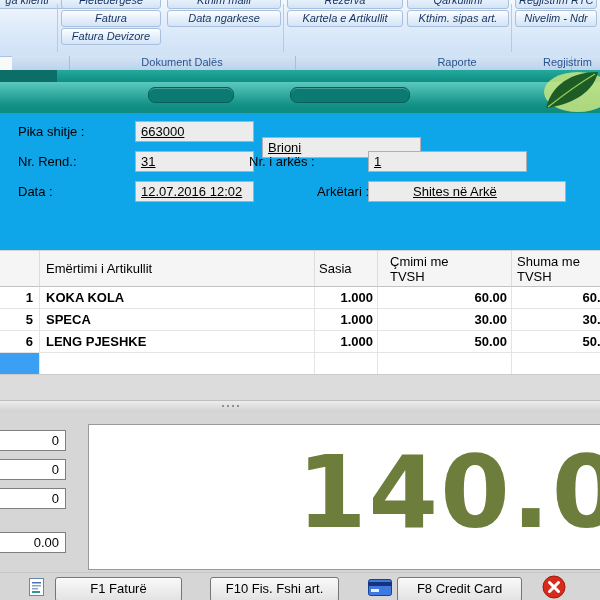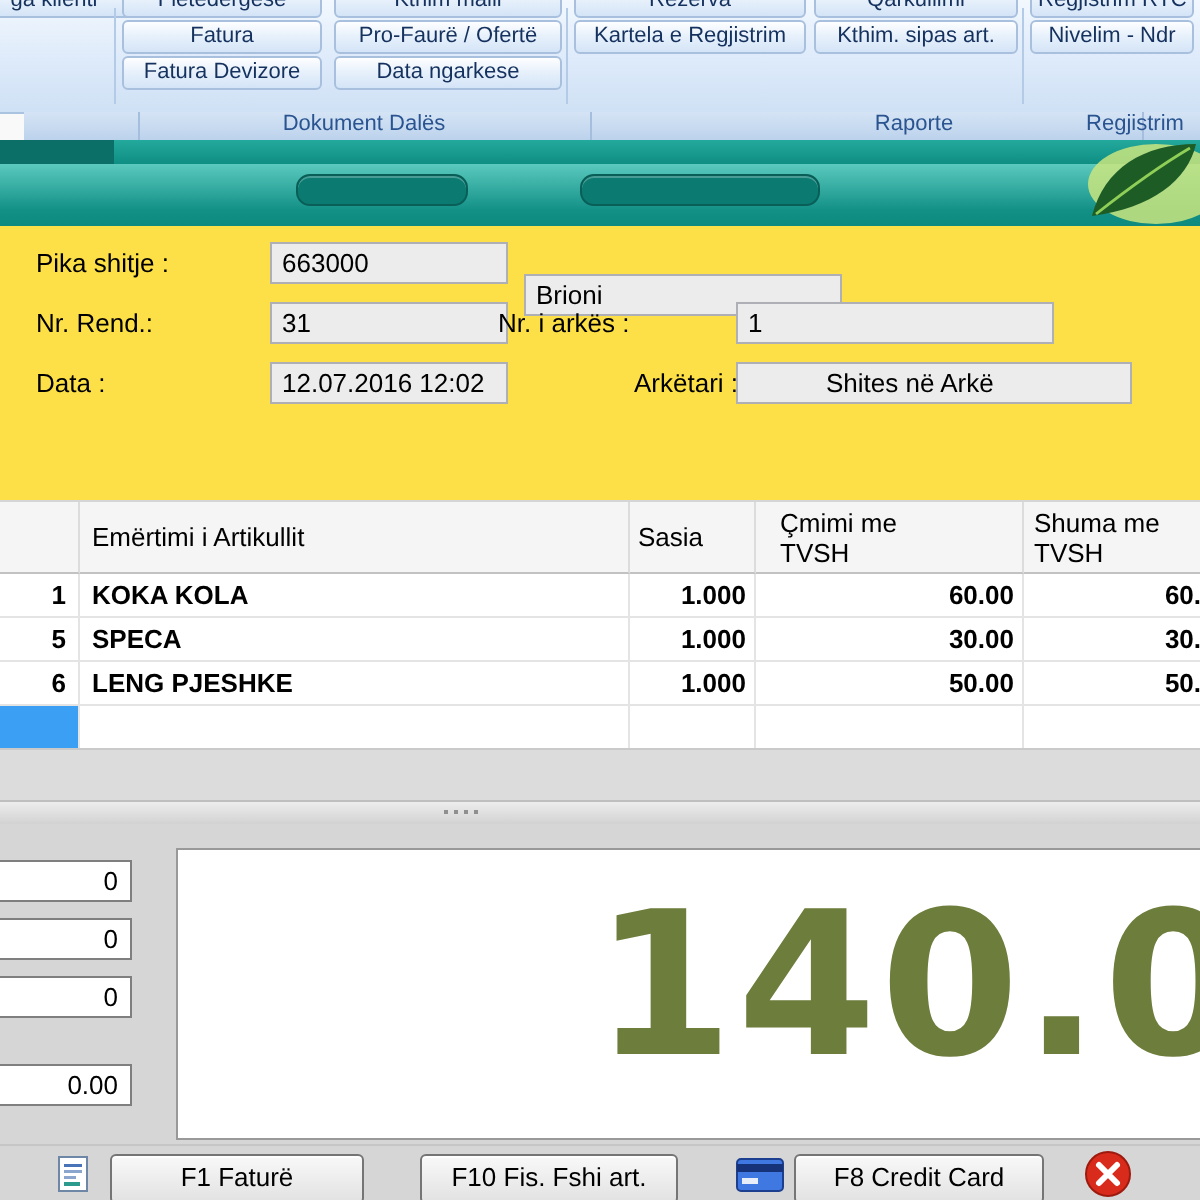--- a/index.html
+++ b/index.html
@@ -1,21 +1,21 @@
 <!DOCTYPE html>
 <html><head>
 <meta charset="utf-8">
 <style>
   html,body{margin:0;padding:0;background:#d6d6d6;}
   #app{position:relative;width:600px;height:600px;overflow:hidden;
        font-family:"Liberation Sans",sans-serif;background:#f9f9f9;}
 
   
   .ribbon{position:absolute;top:0;left:0;width:600px;height:56px;overflow:hidden;
-          background:linear-gradient(#f2f8fe,#ddeafa 55%,#cfe1f5);border-bottom:1px solid #a9c3e0;}
+          background:linear-gradient(#f2f8fe,#ddeafa 55%,#cfe1f5);border-bottom:1px solid #a9c3e0;font-style:italic;}
   .rcol{position:absolute;top:-8px;display:flex;flex-direction:column;}
   .ritem{height:15px;line-height:14px;font-size:11px;color:#15325f;text-align:center;
          border:1px solid #a8c0dd;border-radius:3px;margin:0 1px 1px 1px;padding:0 3px;
          background:linear-gradient(#fdfeff,#e6f0fb 50%,#d4e4f7);white-space:nowrap;overflow:hidden;cursor:default;}
   .rsep{position:absolute;top:4px;width:1px;height:48px;background:#b3cbe6;}
   .ribbon-captions{position:absolute;top:56px;left:12px;width:600px;height:14px;
           background:linear-gradient(#d5e4f5,#bcd2ec);border-bottom:1px solid #9ab6d9;}
   .rcap{position:absolute;top:0;height:14px;line-height:13px;font-size:11px;color:#2a5490;
         text-align:center;border-right:1px solid #a6bedd;}
 
@@ -23,24 +23,24 @@
   .teal1{position:absolute;top:70px;left:0;width:600px;height:12px;
          background:linear-gradient(#24a99d,#0f8e83);}
   .teal1-left{position:absolute;top:70px;left:0;width:57px;height:12px;background:#0b6f67;}
   .teal2{position:absolute;top:82px;left:0;width:600px;height:31px;
          background:linear-gradient(#5bc9be,#129086 75%,#0e8a7e);}
   .pill{position:absolute;height:14px;border-radius:7px;background:#0b7b72;
         border:1px solid #095f58;box-shadow:inset 0 1px rgba(255,255,255,.25);}
   .leaf{position:absolute;left:532px;top:68px;width:68px;height:45px;}
 
   
-  .form-area{position:absolute;top:113px;left:0;width:600px;height:137px;background:#fde047;}
+  .form-area{position:absolute;top:113px;left:0;width:600px;height:137px;background:#0ea5e9;}
   .flabel{position:absolute;font-size:13px;color:#000;}
   .ffield{position:absolute;height:17px;background:#ececec;border:1px solid #aeb0b6;
-          font-size:13px;color:#000;padding:2px 5px 0 5px;overflow:hidden;white-space:nowrap;}
+          font-size:13px;color:#000;padding:2px 5px 0 5px;overflow:hidden;white-space:nowrap;text-decoration:underline;}
 
   
   .grid{position:absolute;top:250px;left:0;width:660px;display:grid;
         grid-template-columns:40px 275px 63px 134px 148px;border-top:1px solid #d5d5d5;}
   .hcell{background:#f5f5f5;border-right:1px solid #dcdcdc;border-bottom:1px solid #c2c2c2;
          height:35px;font-size:13px;color:#000;display:flex;align-items:center;}
   .hcell .wrap{display:block;line-height:15px;}
   .cell{background:#fff;border-right:1px solid #e4e4e4;border-bottom:1px solid #e4e4e4;
         height:21px;font-size:13px;font-weight:bold;color:#000;display:flex;align-items:center;
         overflow:hidden;white-space:nowrap;}
@@ -82,26 +82,25 @@
     <div class="rcol" style="left:-28px;width:110px;">
       <div class="ritem">ga klienti</div>
     </div>
     <div class="rcol" style="left:60px;width:102px;">
       <div class="ritem">Fletëdërgesë</div>
       <div class="ritem">Fatura</div>
       <div class="ritem">Fatura Devizore</div>
     </div>
     <div class="rcol" style="left:166px;width:116px;">
       <div class="ritem">Kthim malli</div>
-      <div class="ritem">Pro-Faurë / Ofertë</div>
       <div class="ritem">Data ngarkese</div>
     </div>
     <div class="rcol" style="left:286px;width:118px;">
       <div class="ritem">Rezerva</div>
-      <div class="ritem">Kartela e Regjistrim</div>
+      <div class="ritem">Kartela e Artikullit</div>
     </div>
     <div class="rcol" style="left:406px;width:104px;">
       <div class="ritem">Qarkullimi</div>
       <div class="ritem">Kthim. sipas art.</div>
     </div>
     <div class="rcol" style="left:514px;width:84px;">
       <div class="ritem">Regjistrim RTC</div>
       <div class="ritem">Nivelim - Ndr</div>
     </div>
     <div class="rsep" style="left:57px;"></div>

